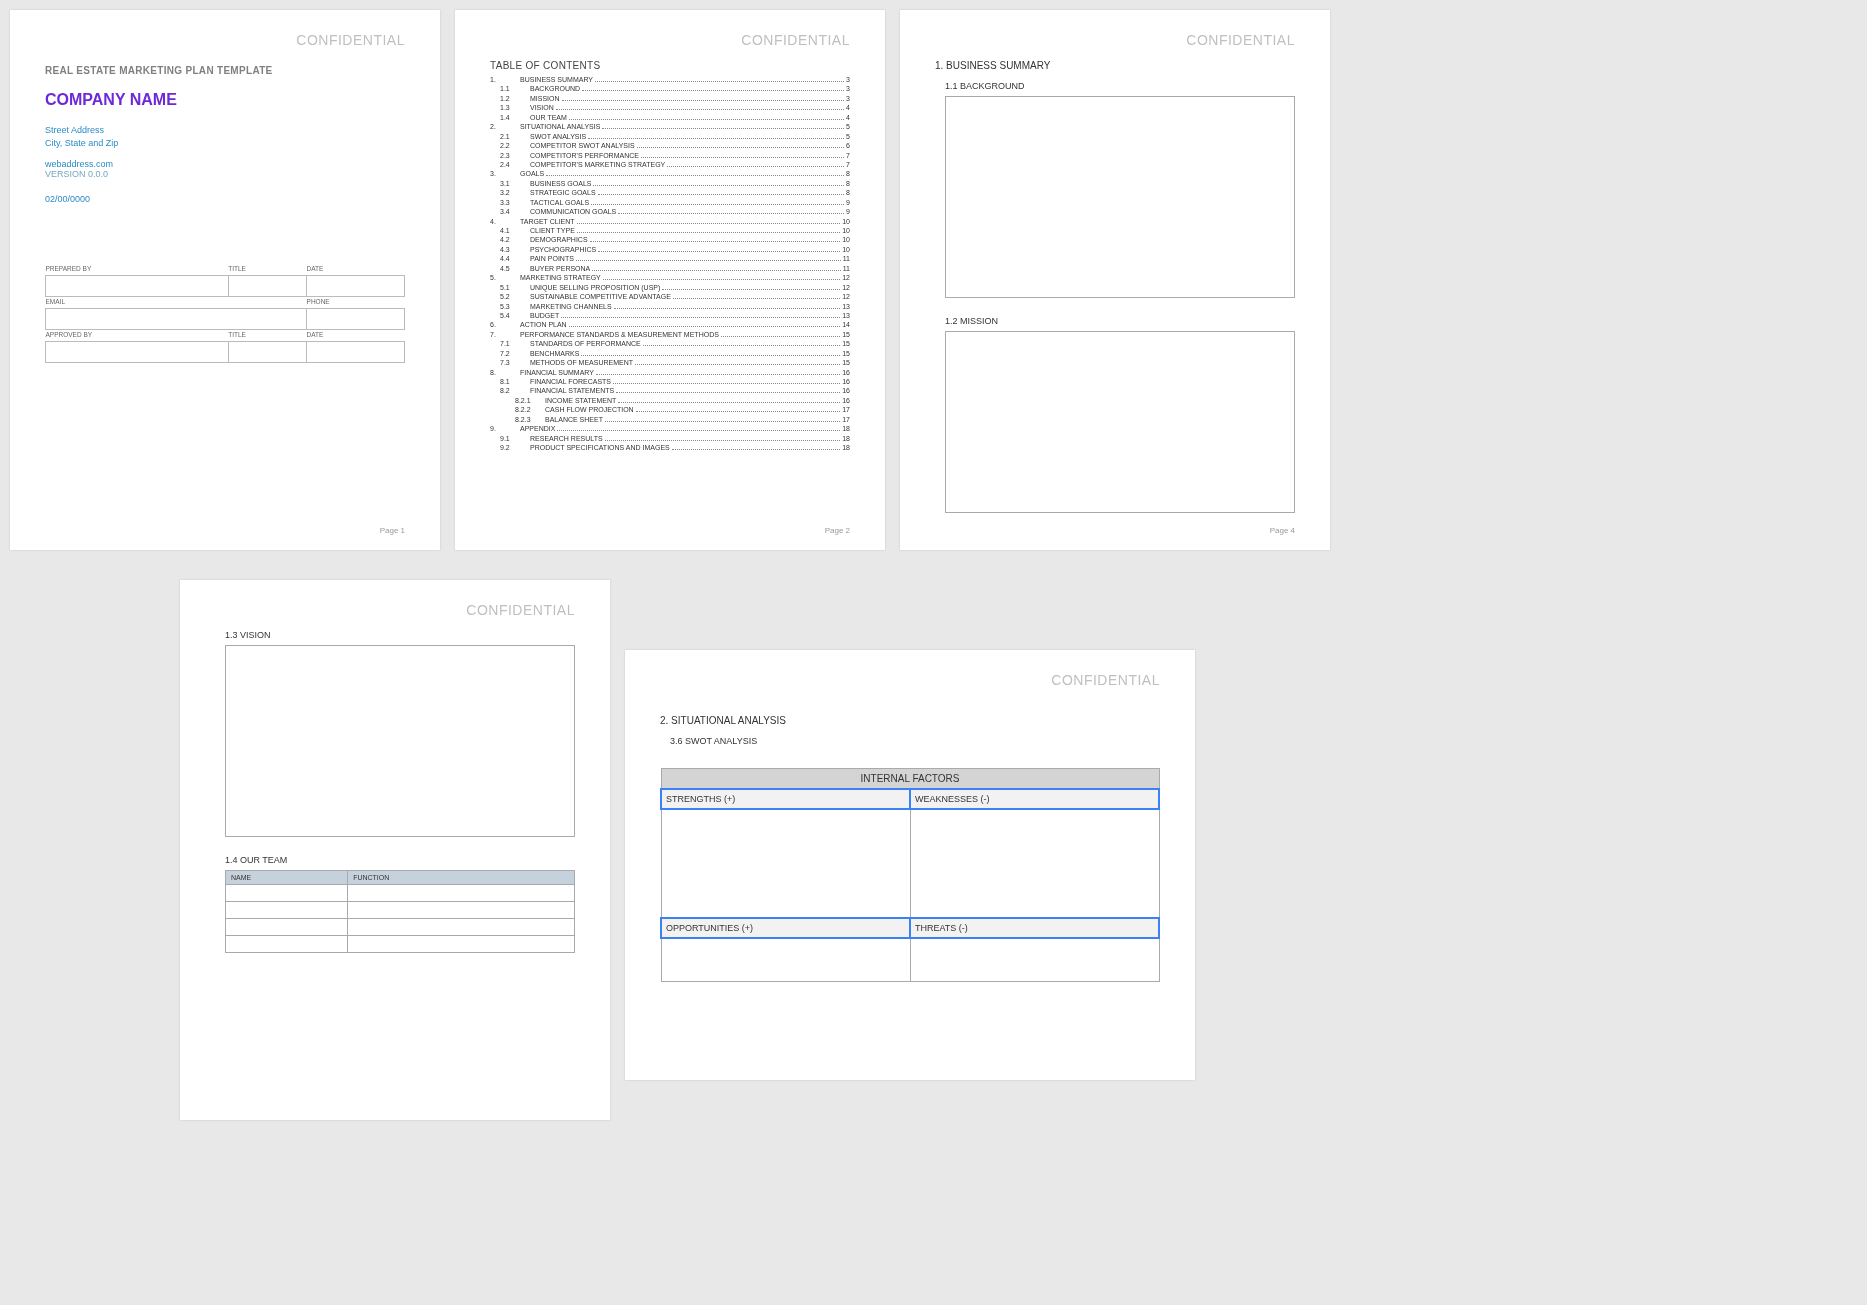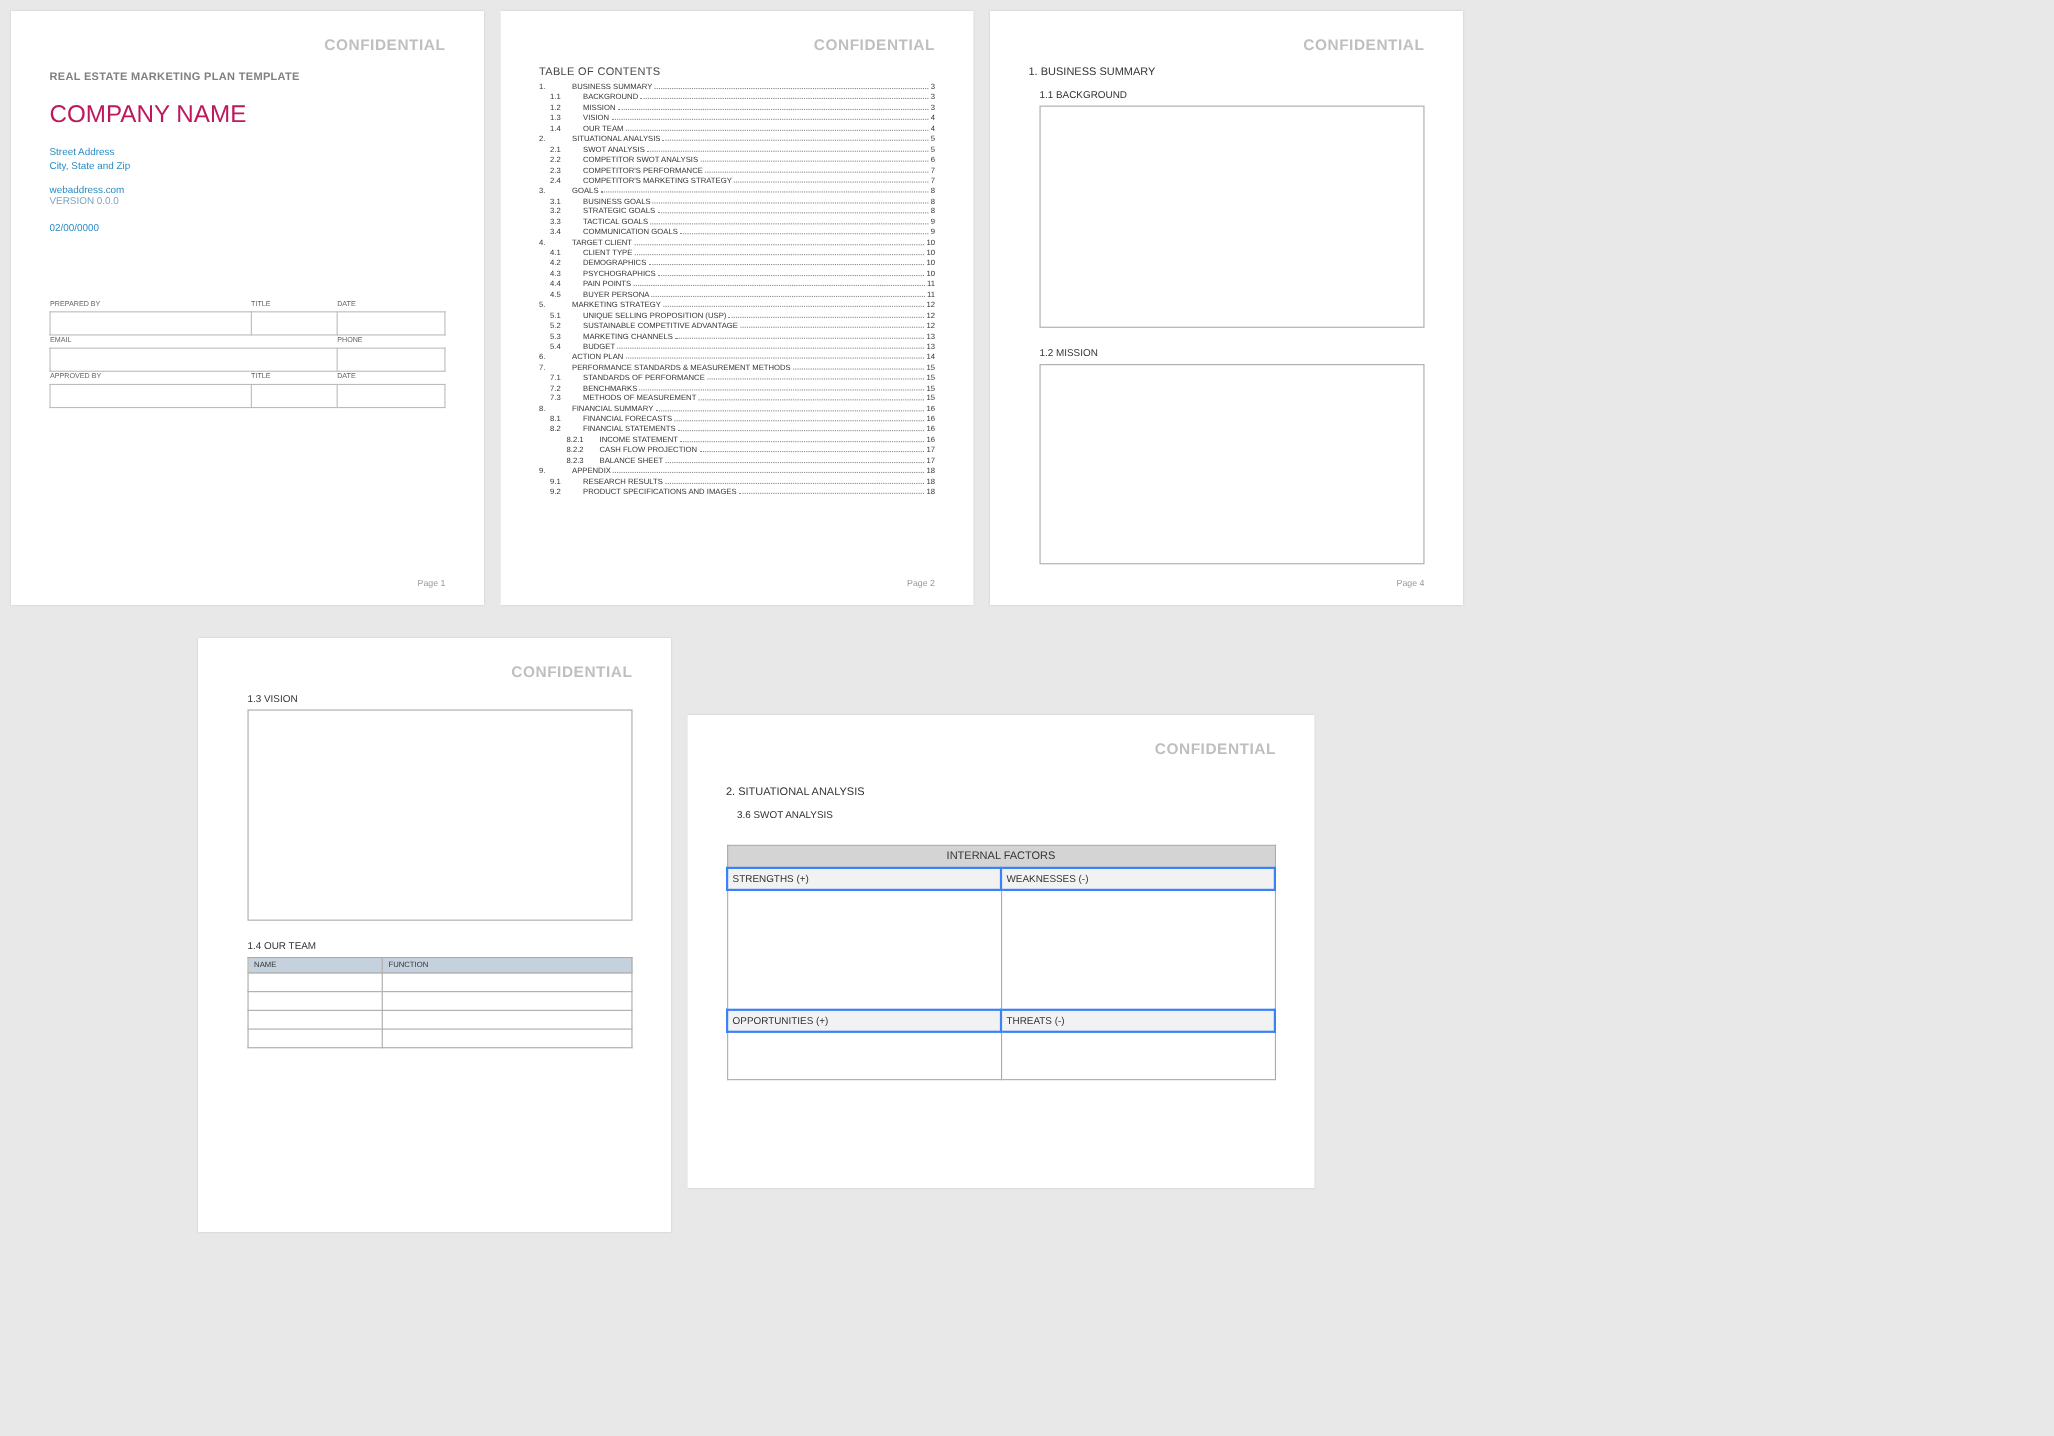--- a/index.html
+++ b/index.html
@@ -20,21 +20,21 @@
   padding: 25px 35px 30px 35px;
 }
 .page-std { width: 430px; height: 540px; }
 .page4 { width: 430px; height: 540px; margin-left: 170px; }
 .page5 { width: 570px; height: 430px; margin-top: 70px;}
 .confidential {
   position: absolute;
   top: 22px;
   right: 35px;
   font-size: 14px;
-  font-weight: bold;
+  font-weight: normal;
   color: #bfbfbf;
   letter-spacing: 0.5px;
 }
 .page-num {
   position: absolute;
   bottom: 15px;
   right: 35px;
   font-size: 8px;
   color: #999;
 }
@@ -46,24 +46,24 @@
   letter-spacing: 0.3px;
 }
 .main-title {
   font-size: 26px;
   font-weight: 300;
   color: #333;
   margin-top: 85px;
   letter-spacing: 1px;
 }
 .company-name {
-  font-size: 22px;
-  color: #be185d;
+  font-size: 16px;
+  color: #6d28d9;
   margin-top: 15px;
-  font-weight: 400;
+  font-weight: 700;
 }
 .addr { font-size: 9px; color: #2a8cc4; margin-top: 15px; line-height: 1.4; }
 .web { font-size: 9px; color: #2a8cc4; margin-top: 10px; }
 .version { font-size: 9px; color: #7aa6c2; }
 .date-field { font-size: 9px; color: #2a8cc4; margin-top: 15px; }
 .info-table {
   margin-top: 60px;
   border-collapse: collapse;
   width: 100%;
 }

